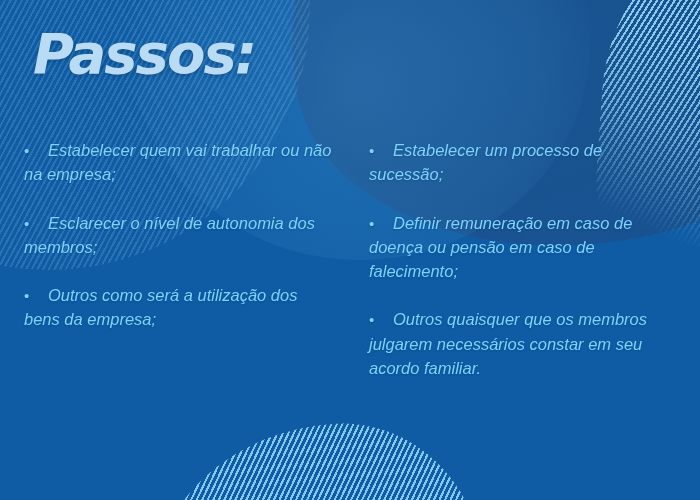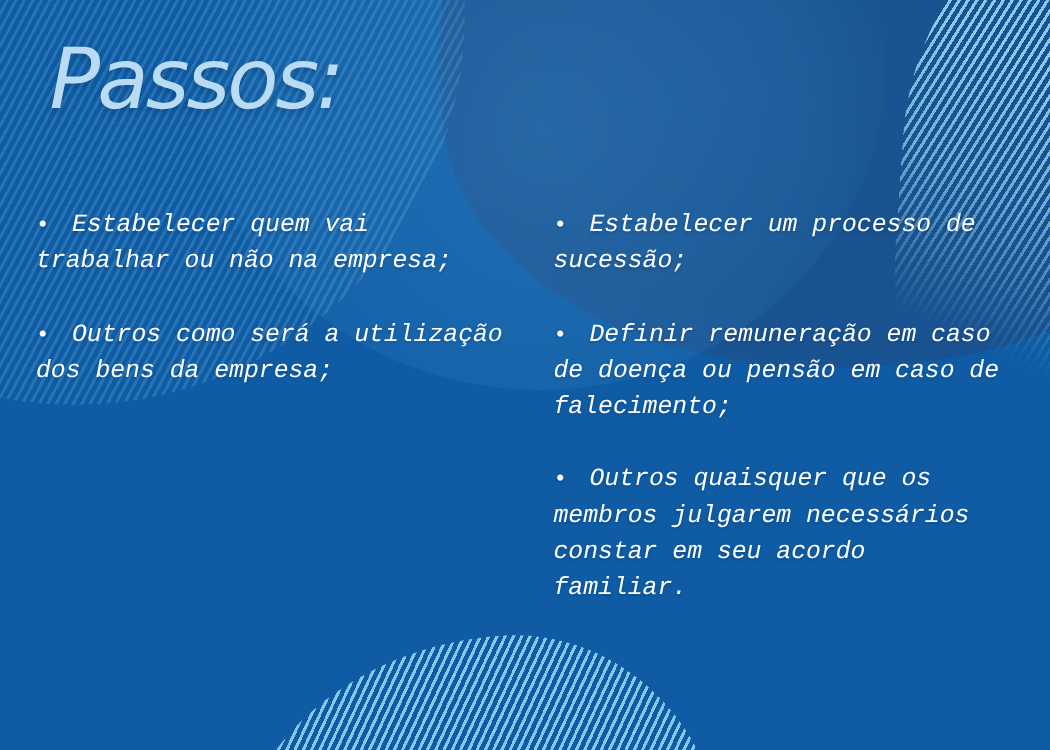--- a/index.html
+++ b/index.html
@@ -102,41 +102,41 @@
     width: 700px;
     height: 500px;
   }
 
   #page-title {
     position: absolute;
     left: 33px;
     top: 26px;
     font-family: "DejaVu Sans", sans-serif;
     font-size: 56px;
-    font-weight: normal;
+    font-weight: bold;
     font-style: italic;
     letter-spacing: -2px;
     color: #badbf4;
     text-shadow: 0 2px 4px rgba(8,48,92,0.35);
     line-height: 1;
     white-space: nowrap;
   }
 
   .column {
     position: absolute;
     top: 138px;
   }
   #column-left  { left: 24px;  width: 312px; }
   #column-right { left: 369px; width: 300px; }
 
   .bullet-item {
     display: block;
     margin-bottom: 24px;
-    color: #ffffff;
-    font-family: Liberation Mono, monospace;
+    color: #7dd3fc;
+    font-family: Liberation Sans, sans-serif;
     font-style: italic;
     font-size: 16.5px;
     line-height: 1.47;
     text-shadow: 0 1px 2px rgba(8,48,92,0.30);
   }
   .bullet-item .dot {
     display: inline-block;
     width: 24px;
     font-style: normal;
     font-size: 15px;
@@ -159,20 +159,23 @@
 
     <div id="page-title">Passos:</div>
 
     <div class="column" id="column-left">
 
       <div class="bullet-item">
         <span class="dot">•</span><span class="txt">Estabelecer quem vai trabalhar ou não na empresa;</span>
       </div>
 
 
+      <div class="bullet-item">
+        <span class="dot">•</span><span class="txt">Esclarecer o nível de autonomia dos membros;</span>
+      </div>
 
       <div class="bullet-item">
         <span class="dot">•</span><span class="txt">Outros como será a utilização dos bens da empresa;</span>
       </div>
 
     </div>
 
     <div class="column" id="column-right">
 
       <div class="bullet-item">

